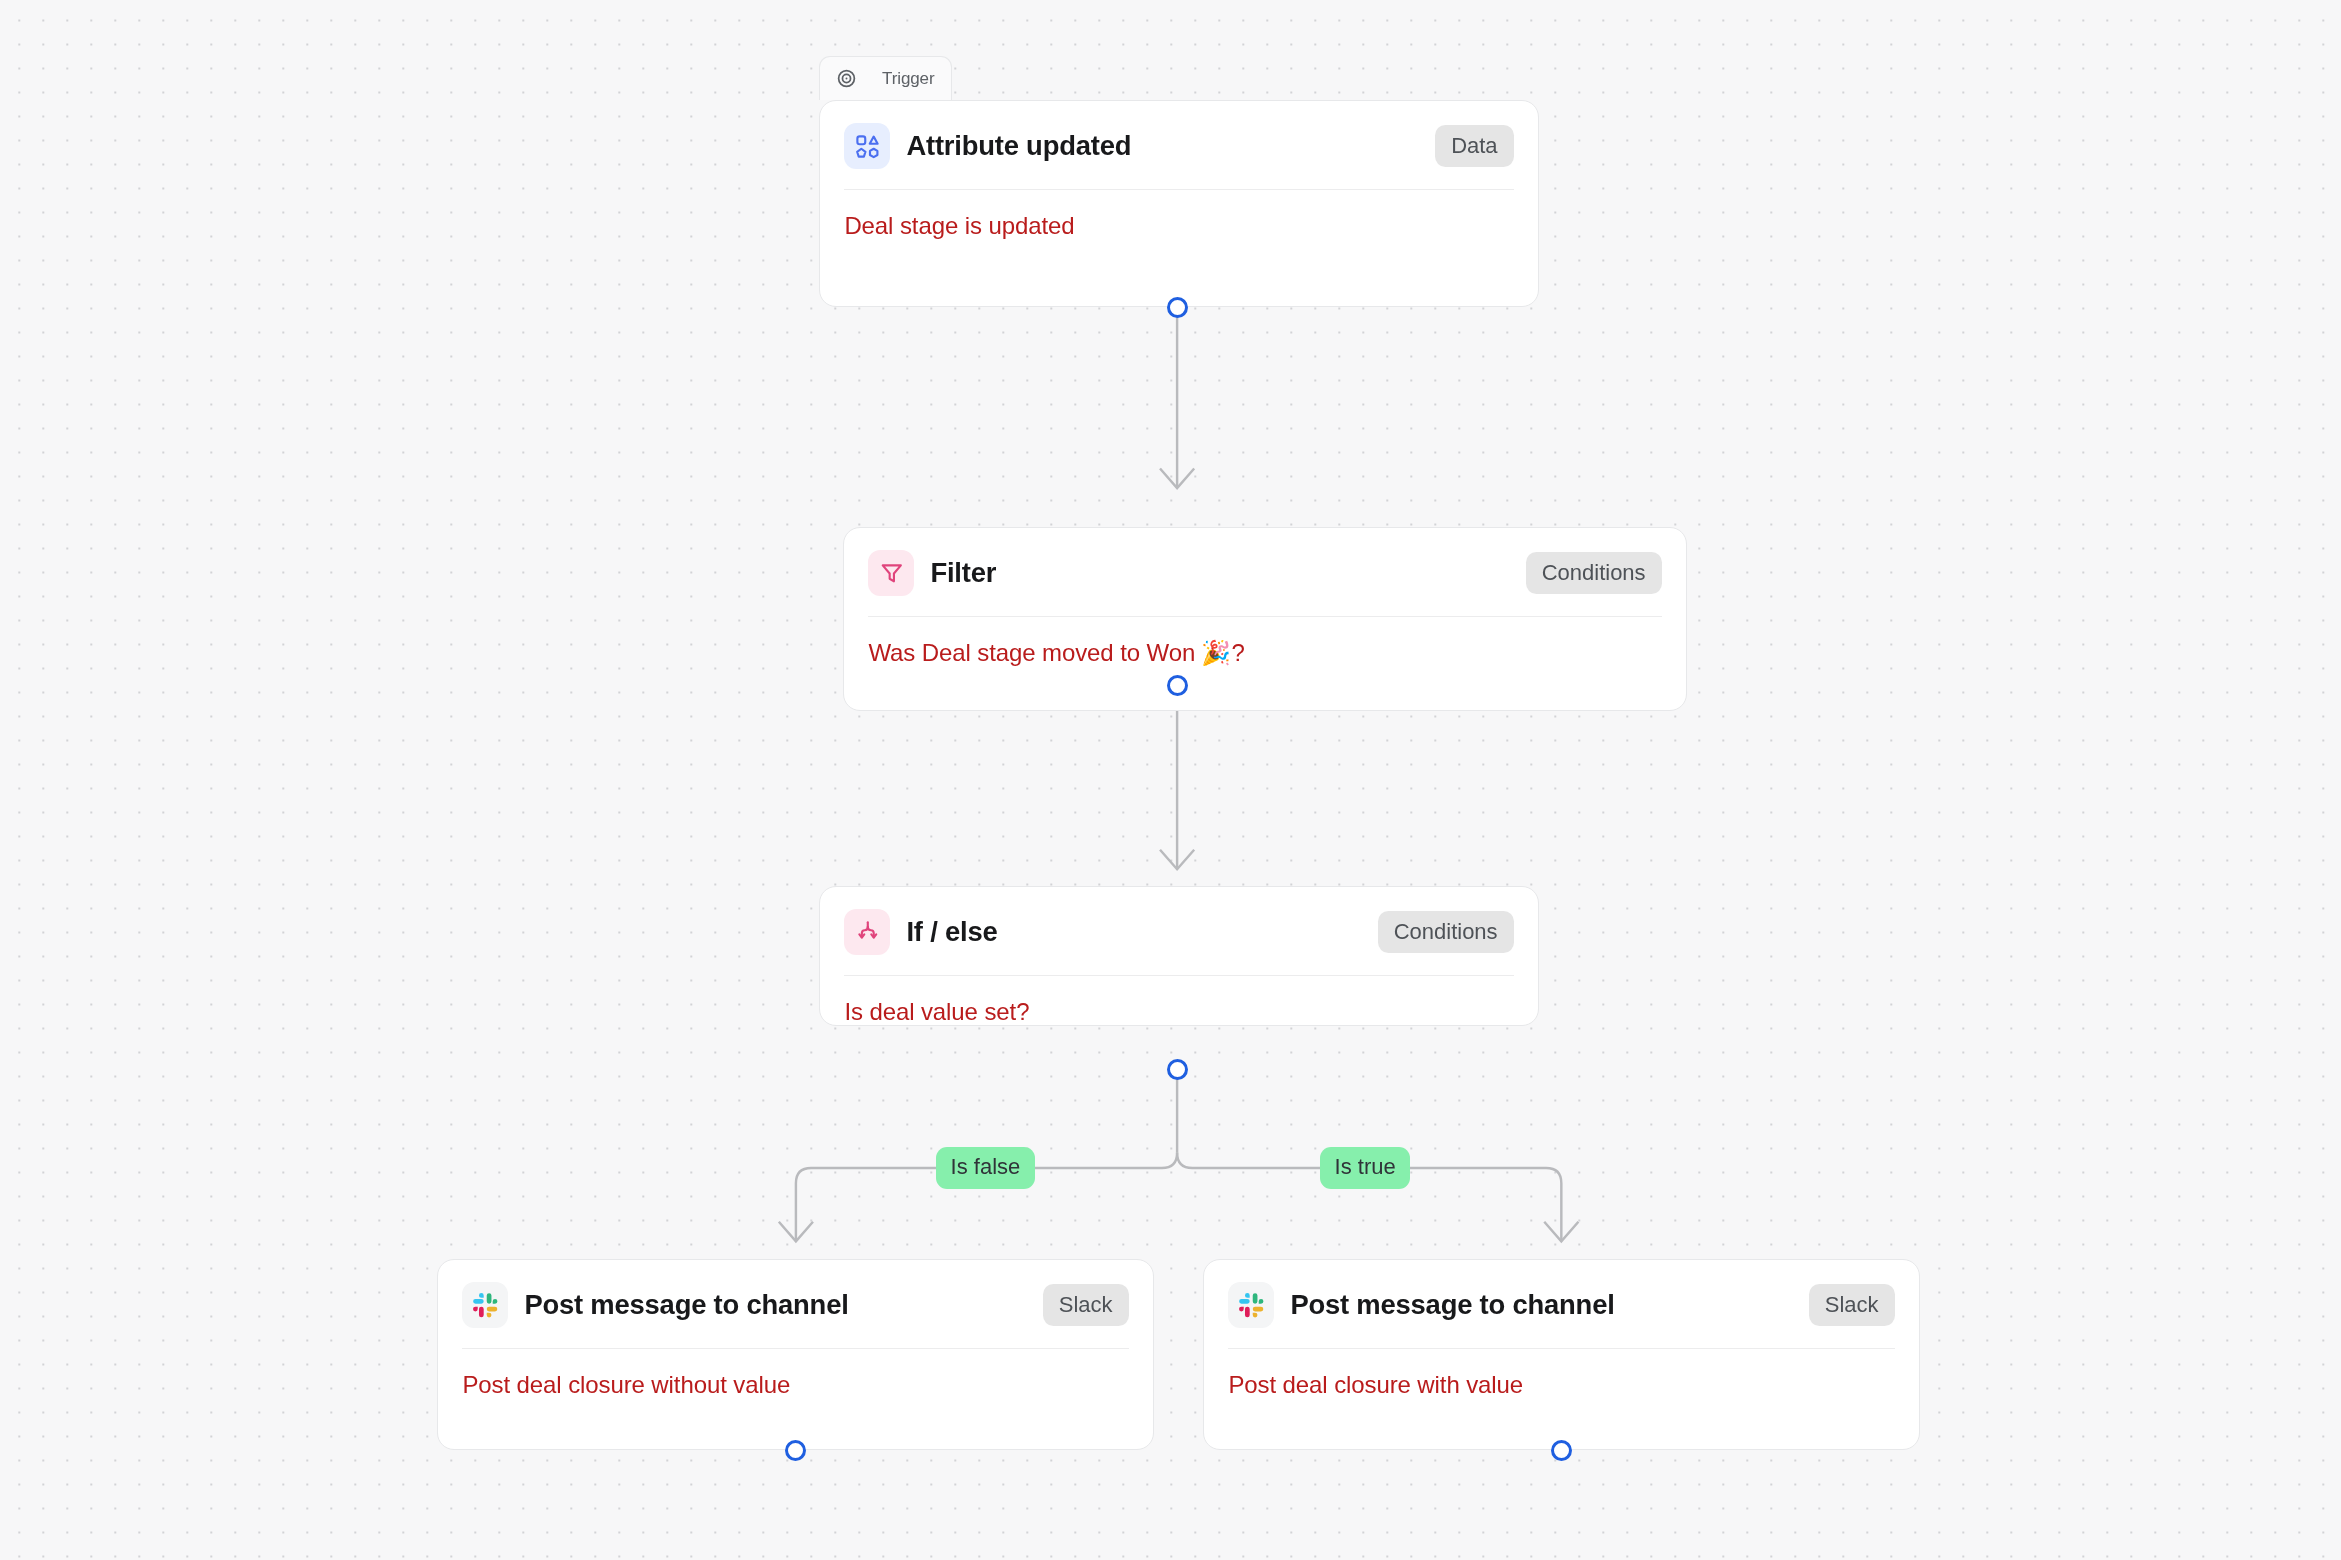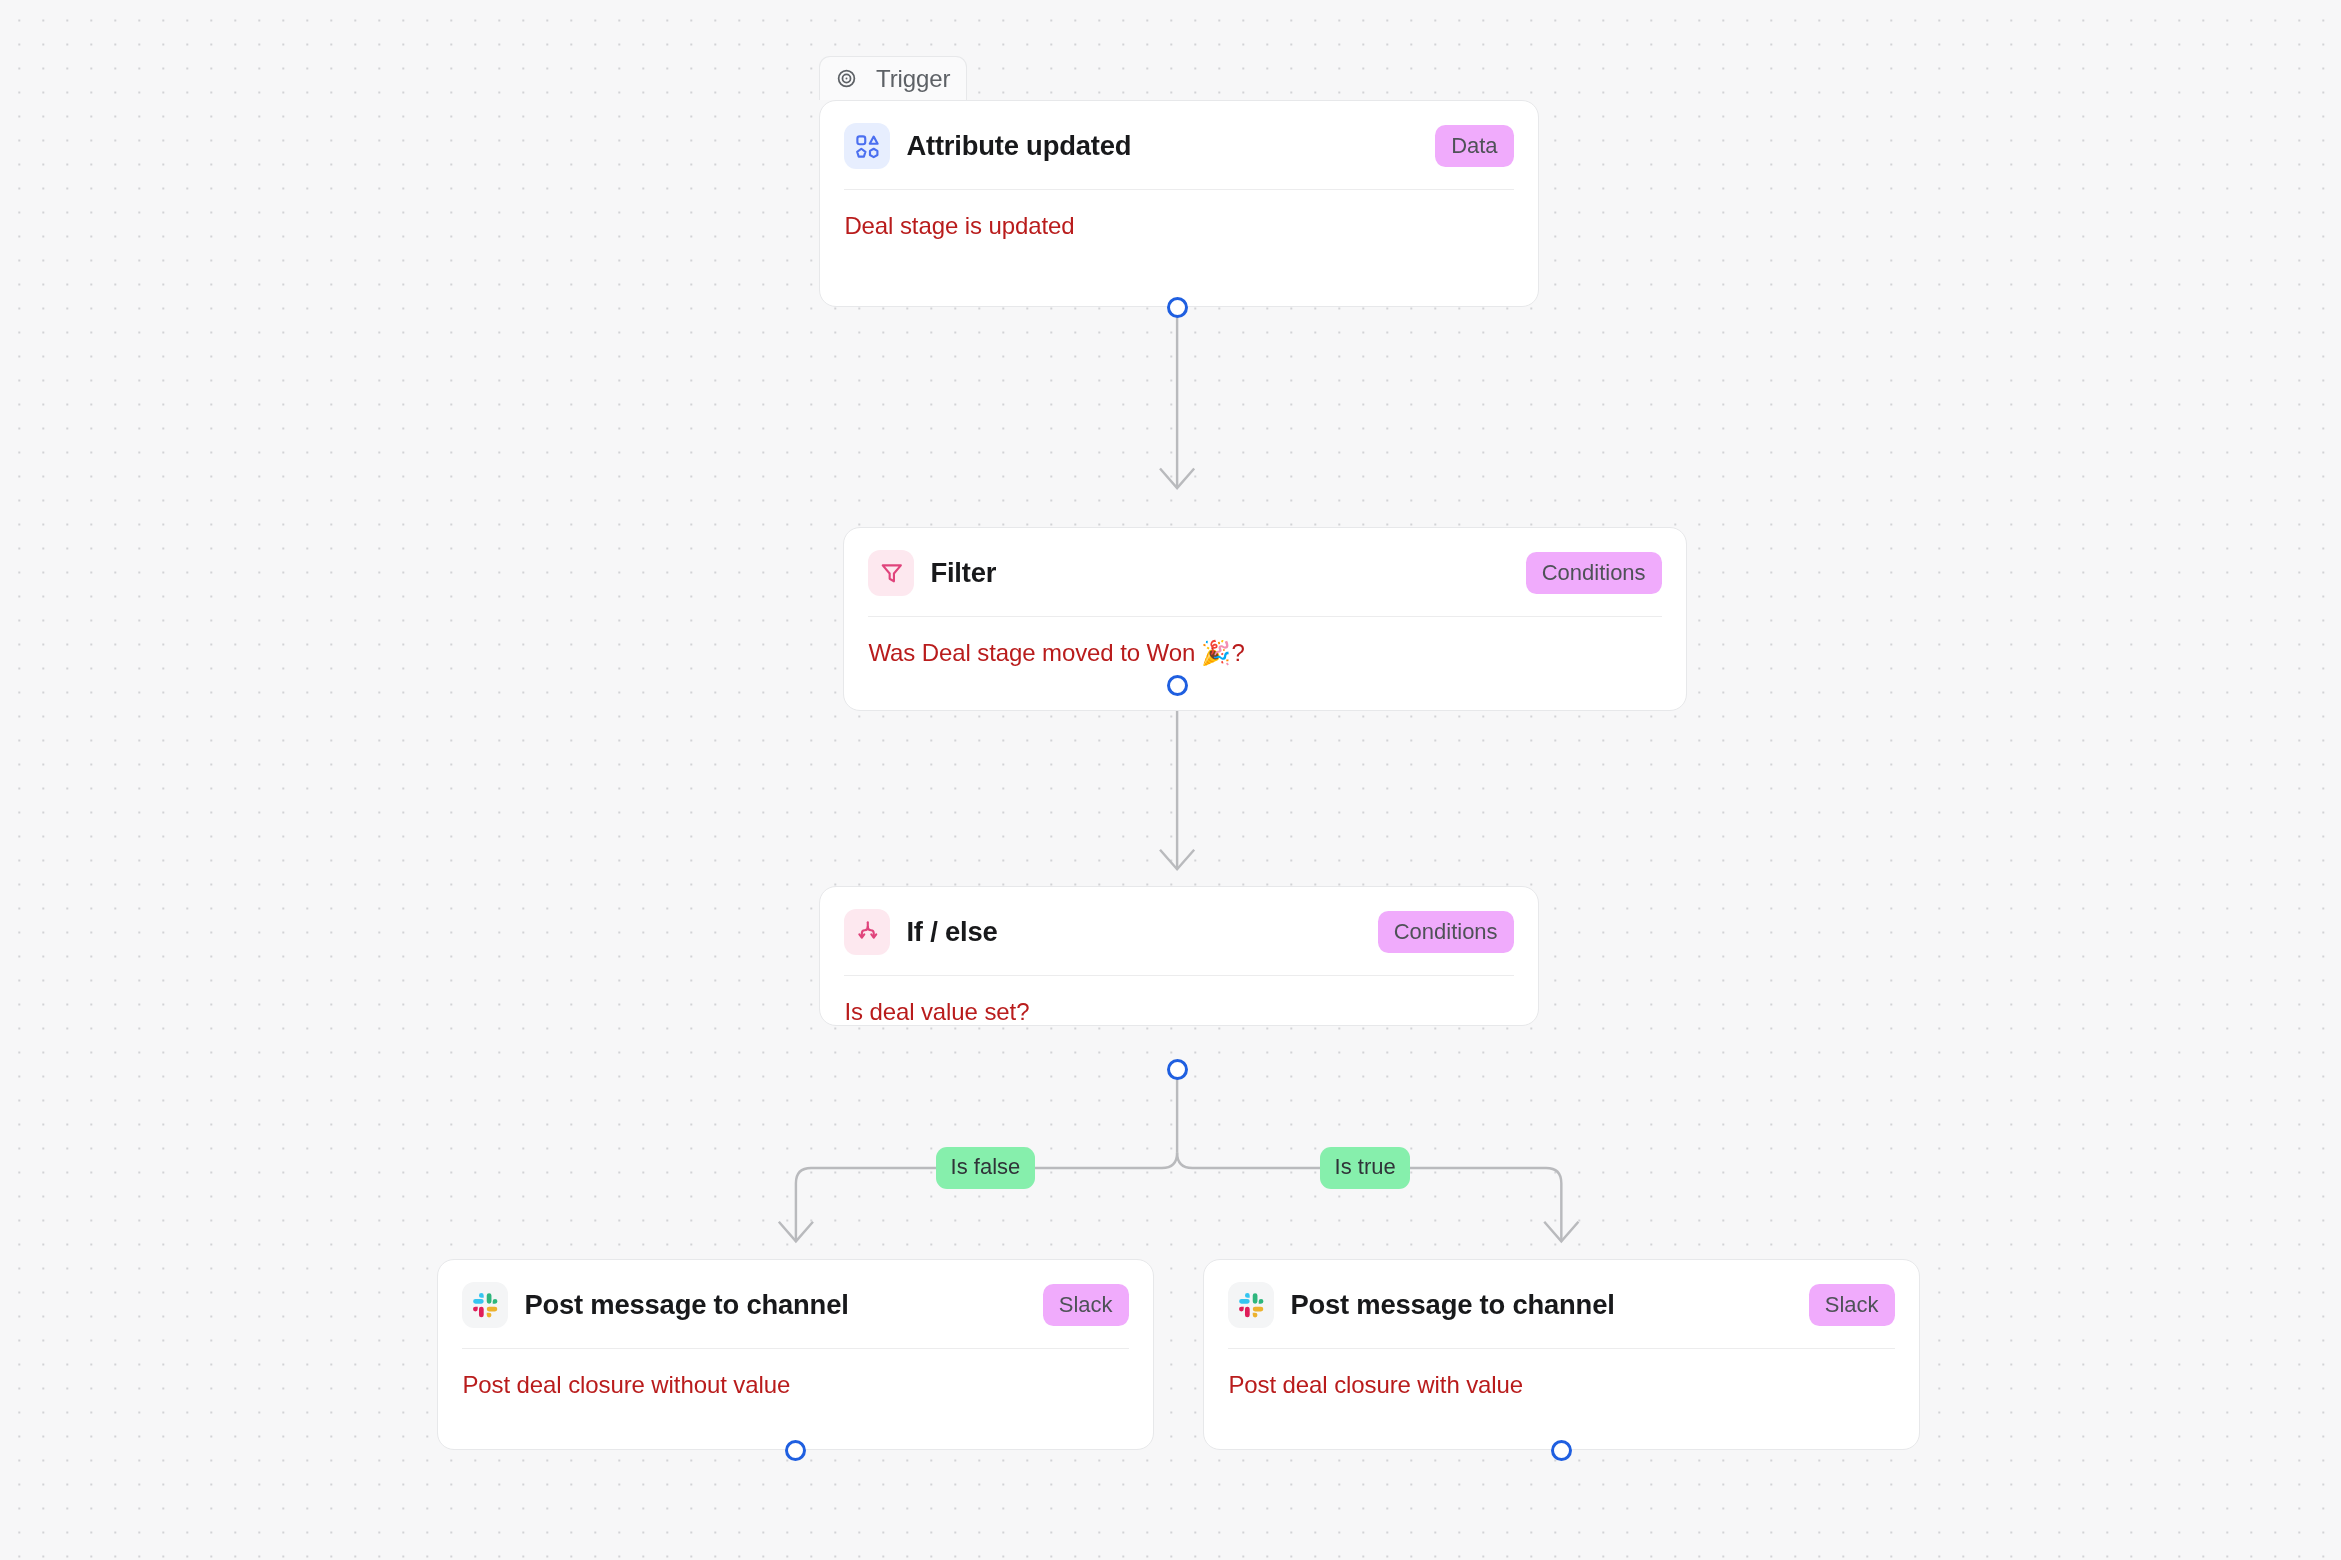--- a/index.html
+++ b/index.html
@@ -36,41 +36,41 @@
   }
   .icon-box.blue{background:#e7eefe;}
   .icon-box.pink{background:#fde8ef;}
   .icon-box.plain{background:#f4f5f6;}
   .node-title{
     font-size:27.4px;font-weight:bold;color:#18191b;
     margin-left:16px;letter-spacing:-0.2px;white-space:nowrap;
     flex:1 1 auto;
   }
   .badge{
-    background:#f0abfc;color:#4e5257;
+    background:#e5e5e5;color:#4e5257;
     font-size:22px;border-radius:10.4px;
     padding:7.3px 16px 8.5px 16px;white-space:nowrap;flex:0 0 auto;
   }
   .divider{height:1.2px;background:#ececed;margin:22px 24.4px 0 24.4px;}
   .node-sub{
     font-size:24px;color:#b91c1c;
     padding:22px 24.4px 0 24.4px;white-space:nowrap;letter-spacing:-0.1px;
   }
 
   
   .trigger-tab{
     position:absolute;
     display:flex;align-items:center;
     background:#fafafb;
     border:1.2px solid #e7e8ea;border-bottom:none;
     border-radius:11px 11px 0 0;
     padding:0 16px;height:44px;box-sizing:border-box;
     z-index:2;
   }
-  .trigger-tab .lbl{font-size:24px;color:#5d6166;margin-left:19px;letter-spacing:-0.1px;}
+  .trigger-tab .lbl{font-size:17px;color:#5d6166;margin-left:25px;letter-spacing:-0.1px;}
 
   
   .dot{
     position:absolute;width:21px;height:21px;
     border:3px solid #1f5fe0;border-radius:50%;
     background:#ffffff;box-sizing:border-box;z-index:6;
   }
 
   
   .blabel{

